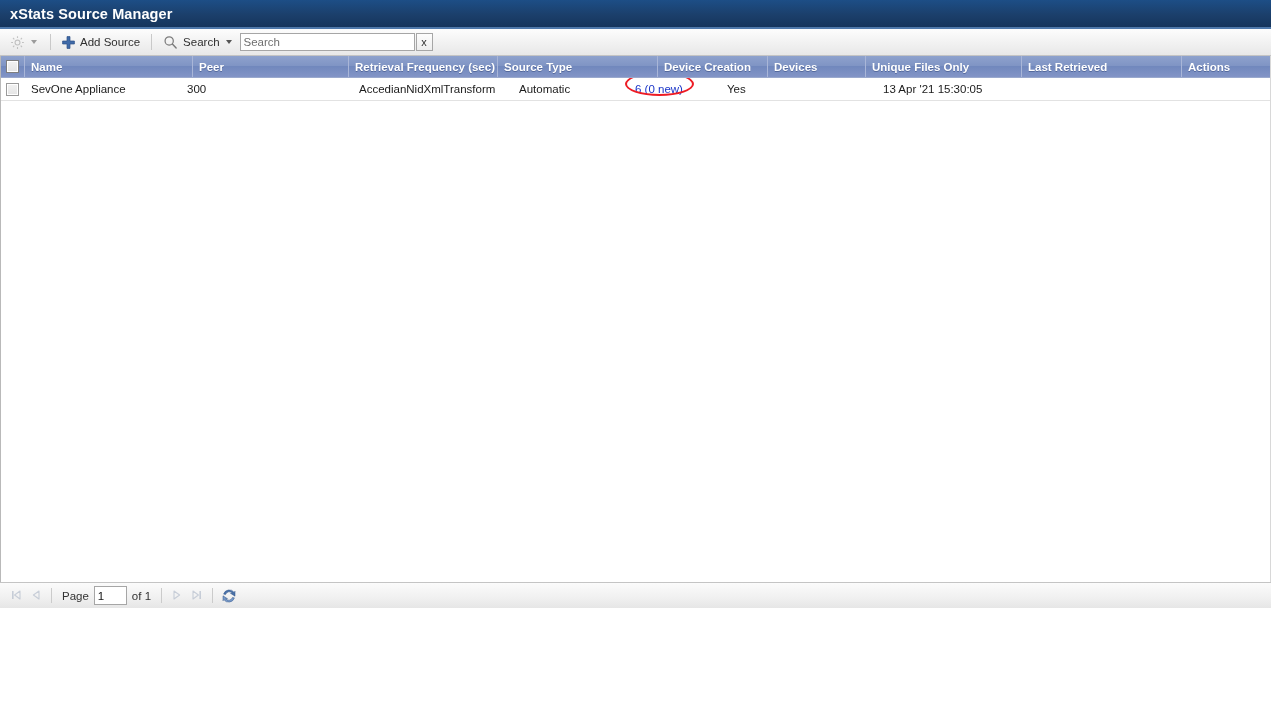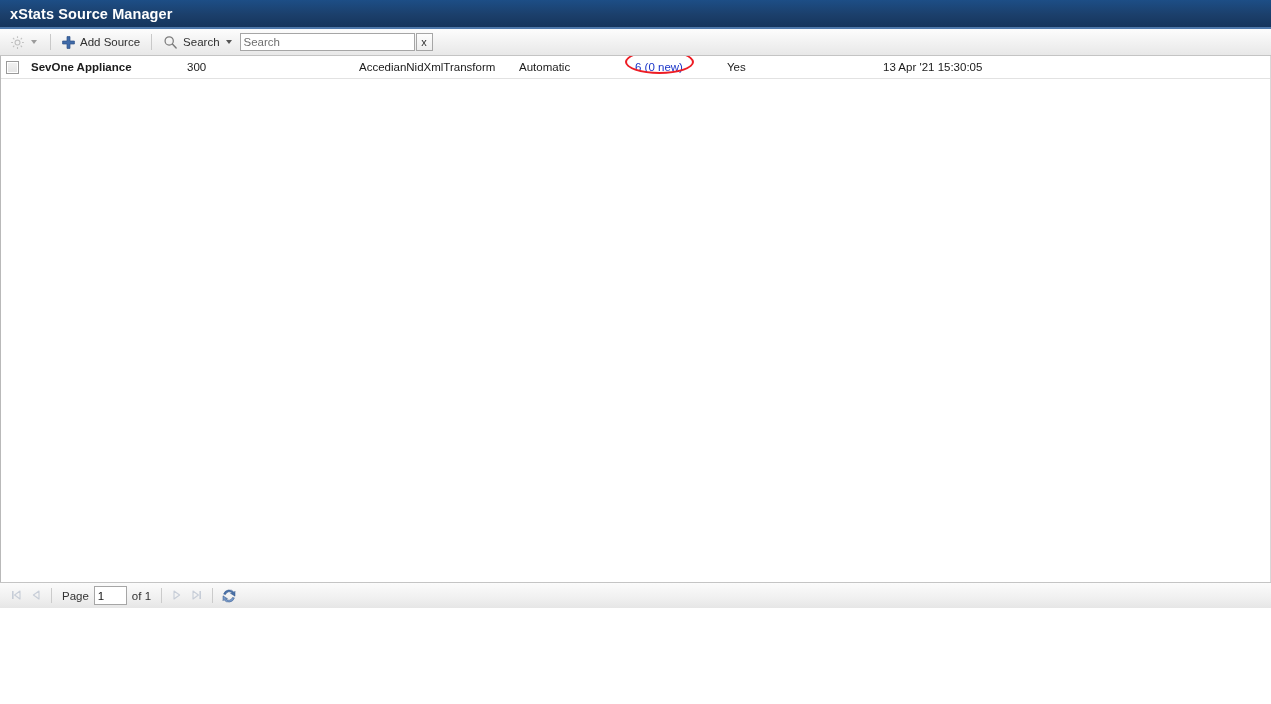--- a/index.html
+++ b/index.html
@@ -319,26 +319,40 @@
 
     <div class="search-wrap">
       <input class="search-box" type="text" placeholder="Search" style="">
       <div class="search-clear">x</div>
     </div>
 
   </div>
 
   <div class="grid">
 
+    <div class="grid-head">
+      <div class="hc cb" style="width:24px;flex:0 0 24px;">
+        <span class="cbox head"></span>
+      </div>
+      <div class="hc" style="width:168px;flex:0 0 168px;">Name</div>
+      <div class="hc" style="width:156px;flex:0 0 156px;">Peer</div>
+      <div class="hc" style="width:149px;flex:0 0 149px;">Retrieval Frequency (sec)</div>
+      <div class="hc" style="width:160px;flex:0 0 160px;">Source Type</div>
+      <div class="hc" style="width:110px;flex:0 0 110px;">Device Creation</div>
+      <div class="hc" style="width:98px;flex:0 0 98px;">Devices</div>
+      <div class="hc" style="width:156px;flex:0 0 156px;">Unique Files Only</div>
+      <div class="hc" style="width:160px;flex:0 0 160px;">Last Retrieved</div>
+      <div class="hc" style="flex:1 1 auto;border-right:none;">Actions</div>
+    </div>
 
     <div class="grid-row">
       <div class="dc cb" style="width:24px;flex:0 0 24px;">
         <span class="cbox"></span>
       </div>
-      <div class="dc" style="width:156px;flex:0 0 156px;font-weight:bold;">SevOne Appliance</div>
+      <div class="dc" style="width:156px;flex:0 0 156px;">SevOne Appliance</div>
       <div class="dc" style="width:149px;flex:0 0 149px;">300</div>
       <div class="dc" style="width:160px;flex:0 0 160px;margin-left:23px;">AccedianNidXmlTransform</div>
       <div class="dc" style="width:110px;flex:0 0 110px;">Automatic</div>
       <div class="dc devcell" style="width:98px;flex:0 0 98px;padding-left:12px;">
         <a class="devlink" href="#">6 (0 new)</a>
         <span class="annot-ellipse"></span>
       </div>
       <div class="dc" style="width:156px;flex:0 0 156px;">Yes</div>
       <div class="dc" style="width:160px;flex:0 0 160px;">13 Apr '21 15:30:05</div>
       <div class="dc" style="flex:1 1 auto;"></div>

